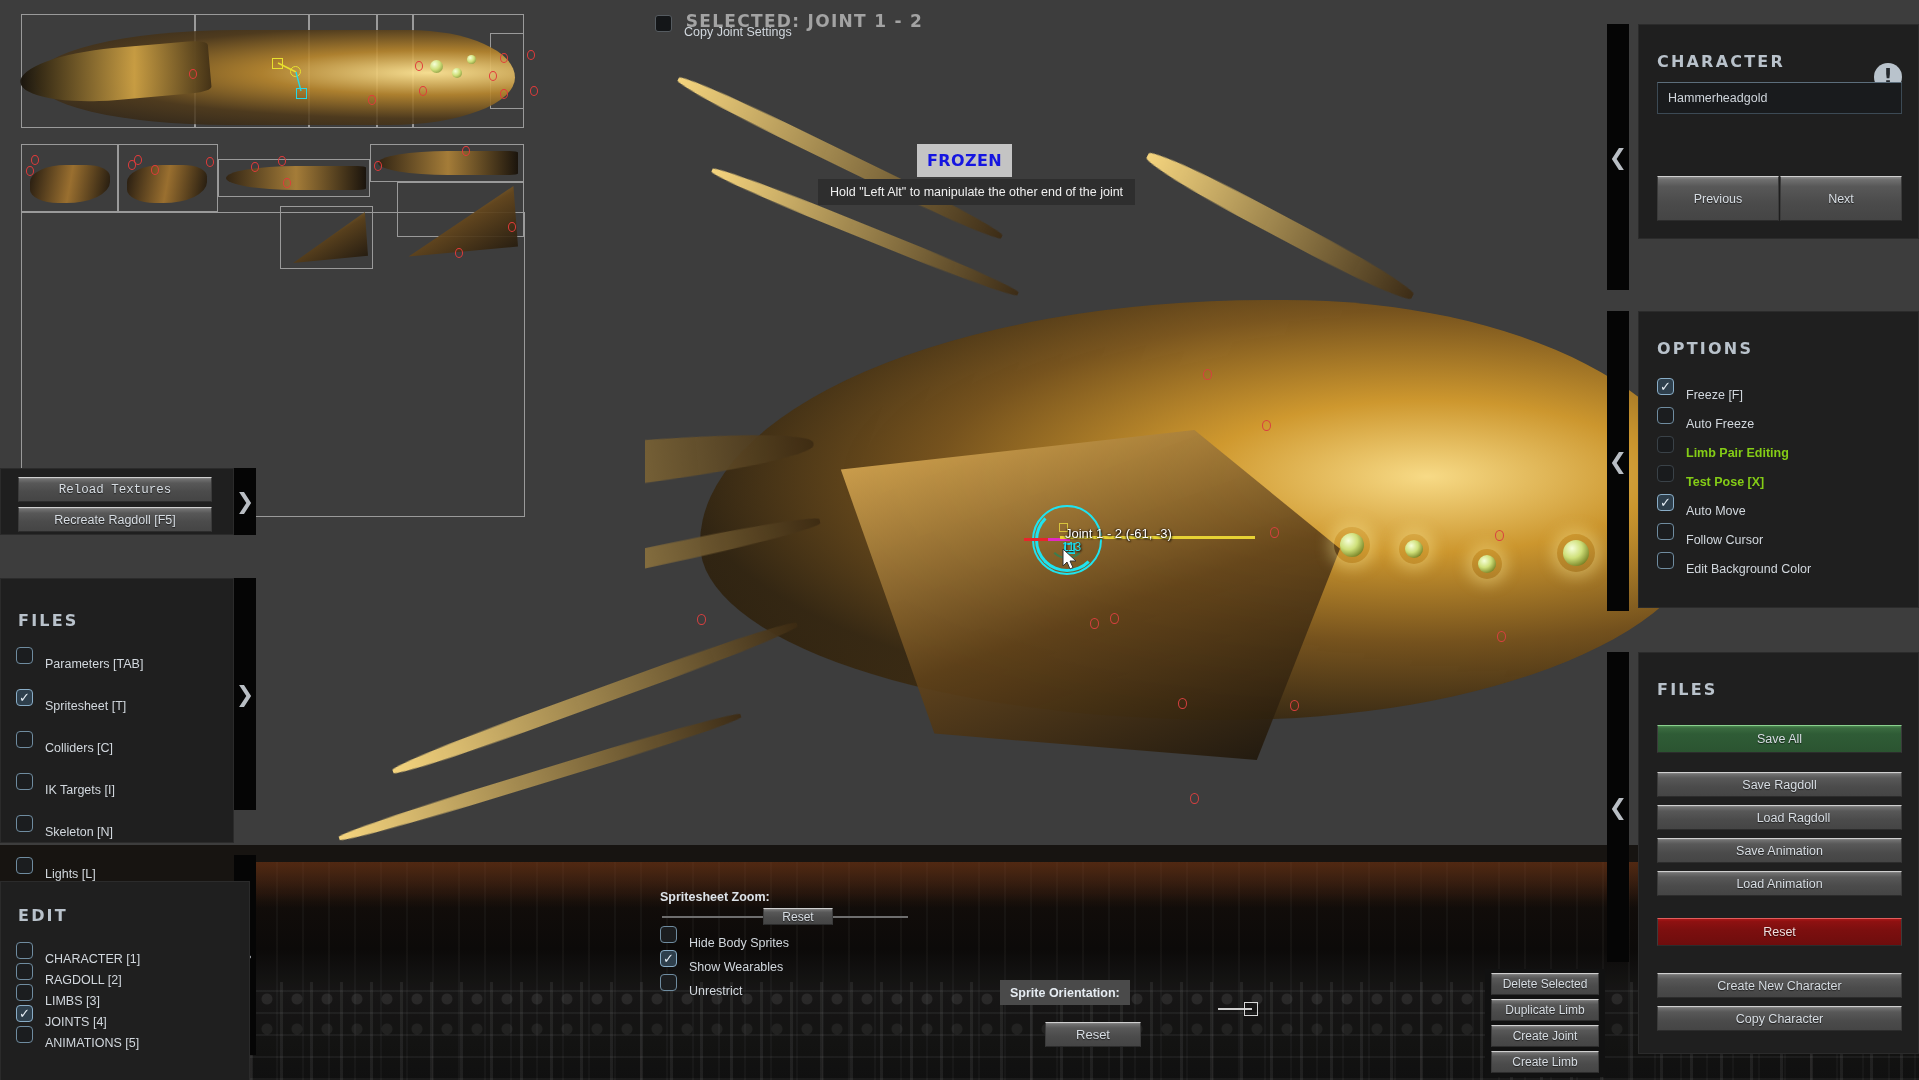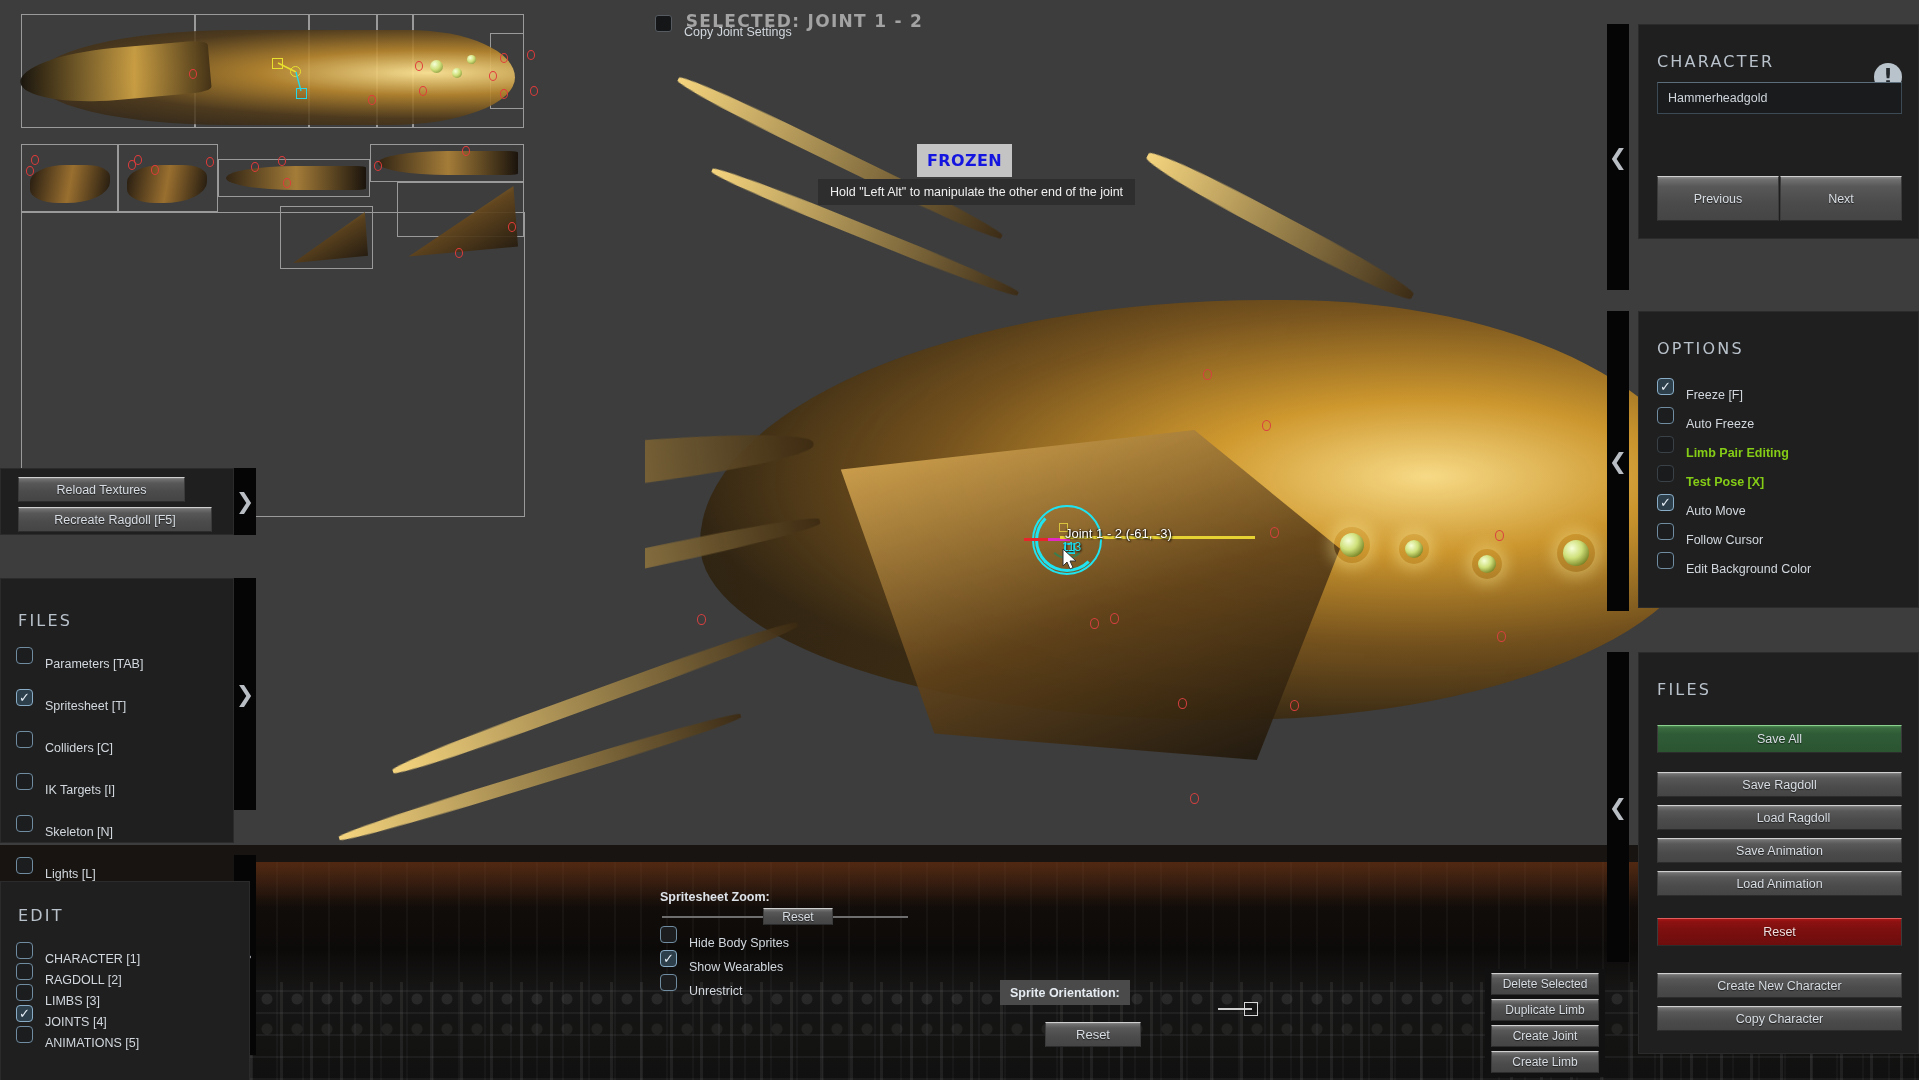--- a/index.html
+++ b/index.html
@@ -86,21 +86,21 @@
   .ss-yellow-circ { position:absolute; width:11px; height:11px; border:1.6px solid #e8e12e; border-radius:50%; }
   .ss-cyan-sq { position:absolute; width:11px; height:11px; border:1.6px solid #25d7e8; }
 
   
   .panel {
     position:absolute;
     background:#1f1f1f;
     border:1px solid #2b2b2b;
   }
   .panel-title {
-    font-size:16px; font-weight:400; letter-spacing:2.2px; color:#b9c2cb;
+    font-size:16px; font-weight:700; letter-spacing:2.2px; color:#b9c2cb;
     font-family:"DejaVu Sans", sans-serif;
   }
   .collapse-tab {
     position:absolute; width:22px; background:#050505;
     display:flex; align-items:center; justify-content:center;
     color:#b9bec4; font-size:22px; cursor:pointer; font-family:"DejaVu Sans", sans-serif;
   }
 
   
   .cb-row { display:flex; align-items:center; gap:12px; height:21px; margin-bottom:0px; }
@@ -426,21 +426,21 @@
     <div class="btn" style="position:absolute;left:18px;top:218px;width:245px;height:25px;">Load Animation</div>
     <div class="btn red" style="position:absolute;left:18px;top:265px;width:245px;height:28px;">Reset</div>
     <div class="btn" style="position:absolute;left:18px;top:320px;width:245px;height:25px;">Create New Character</div>
     <div class="btn" style="position:absolute;left:18px;top:353px;width:245px;height:25px;">Copy Character</div>
   </div>
 
   <div class="collapse-tab" style="left:234px;top:468px;height:67px;">
     <span>❯</span>
   </div>
   <div class="panel" id="tools-panel">
-    <div class="btn" style="position:absolute;left:17px;top:8px;width:167px;height:25px;">Reload Textures</div>
+    <div class="btn" style="position:absolute;left:17px;top:8px;width:194px;height:25px;font-family:Liberation Mono, monospace;">Reload Textures</div>
     <div class="btn" style="position:absolute;left:17px;top:38px;width:194px;height:25px;">Recreate Ragdoll [F5]</div>
   </div>
 
   <div class="collapse-tab" style="left:234px;top:578px;height:232px;">
     <span>❯</span>
   </div>
   <div class="panel" id="show-panel">
     <div class="panel-title" style="position:absolute;left:17px;top:32px;">FILES</div>
     <div id="show-list" style="position:absolute;left:15px;top:66px;display:flex;flex-direction:column;gap:21px;">
         <div class="cb-row">

